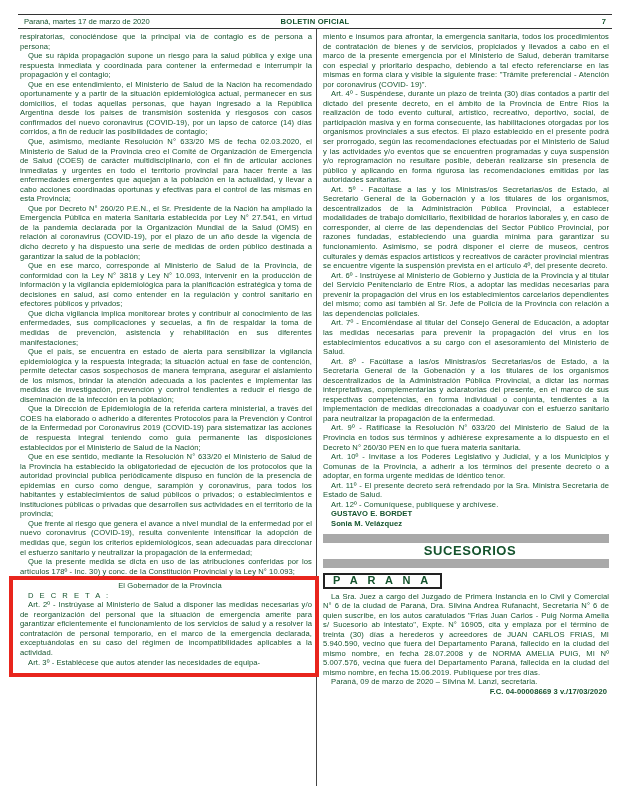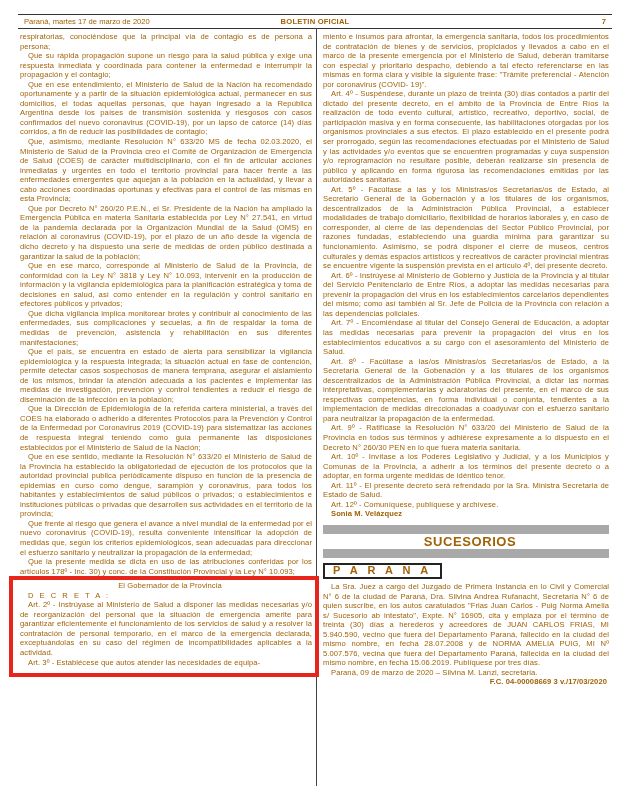--- a/index.html
+++ b/index.html
@@ -1,17 +1,17 @@
 <!DOCTYPE html>
 <html><head>
 <meta charset="utf-8">
 <style>
   html,body{margin:0;padding:0;background:#ffffff;}
   #page{position:relative;width:630px;height:786px;background:#ffffff;overflow:hidden;
-        font-family:"Liberation Sans",sans-serif;color:#a16207;}
+        font-family:"Liberation Sans",sans-serif;color:#14532d;}
   
   .hdr{position:absolute;left:18px;right:18px;top:14px;height:13px;
        border-top:1px solid #333;border-bottom:1px solid #333;
        display:flex;align-items:center;font-size:7.6px;}
   .hdr .date{flex:1;text-align:left;padding-left:6px;}
   .hdr .title{flex:1;text-align:center;font-weight:bold;letter-spacing:.2px;}
   .hdr .page{flex:1;text-align:right;padding-right:6px;font-weight:bold;}
   
   .divider{position:absolute;left:316px;top:28px;bottom:0;width:1px;background:#444;}
   
@@ -77,20 +77,21 @@
     <p class="noindent">miento e insumos para afrontar, la emergencia sanitaria, todos los procedimientos de contratación de bienes y de servicios, propiciados y llevados a cabo en el marco de la presente emergencia por el Ministerio de Salud, deberán tramitarse con especial y prioritario despacho, debiendo a tal efecto referenciarse en las mismas en forma clara y visible la siguiente frase: "Trámite preferencial - Atención por coronavirus (COVID- 19)".</p>
     <p>Art. 4º - Suspéndese, durante un plazo de treinta (30) días contados a partir del dictado del presente decreto, en el ámbito de la Provincia de Entre Ríos la realización de todo evento cultural, artístico, recreativo, deportivo, social, de participación masiva y en forma consecuente, las habilitaciones otorgadas por los organismos provinciales a sus efectos. El plazo establecido en el presente podrá ser prorrogado, según las recomendaciones efectuadas por el Ministerio de Salud y las actividades y/o eventos que se encuentren programadas y cuya suspensión y/o reprogramación no resultare posible, deberán realizarse sin presencia de público y aplicando en forma rigurosa las recomendaciones emitidas por las autoridades sanitarias.</p>
     <p>Art. 5º - Facúltase a las y los Ministras/os Secretarias/os de Estado, al Secretario General de la Gobernación y a los titulares de los organismos, descentralizados de la Administración Pública Provincial, a establecer modalidades de trabajo domiciliario, flexibilidad de horarios laborales y, en caso de corresponder, al cierre de las dependencias del Sector Público Provincial, por razones fundadas, estableciendo una guardia mínima para garantizar su funcionamiento. Asimismo, se podrá disponer el cierre de museos, centros culturales y demás espacios artísticos y recreativos de carácter provincial mientras se encuentre vigente la suspensión prevista en el artículo 4º, del presente decreto.</p>
     <p>Art. 6º - Instrúyese al Ministerio de Gobierno y Justicia de la Provincia y al titular del Servicio Penitenciario de Entre Ríos, a adoptar las medidas necesarias para prevenir la propagación del virus en los establecimientos carcelarios dependientes del mismo; como así también al Sr. Jefe de Policía de la Provincia con relación a las dependencias policiales.</p>
     <p>Art. 7º - Encomiéndase al titular del Consejo General de Educación, a adoptar las medidas necesarias para prevenir la propagación del virus en los establecimientos educativos a su cargo con el asesoramiento del Ministerio de Salud.</p>
     <p>Art. 8º - Facúltase a las/os Ministras/os Secretarias/os de Estado, a la Secretaría General de la Gobenación y a los titulares de los organismos descentralizados de la Administración Pública Provincial, a dictar las normas interpretativas, complementarias y aclaratorias del presente, en el marco de sus respectivas competencias, en forma individual o conjunta, tendientes a la implementación de medidas direccionadas a coadyuvar con el esfuerzo sanitario para neutralizar la propagación de la enfermedad.</p>
     <p>Art. 9º - Ratifícase la Resolución N° 633/20 del Ministerio de Salud de la Provincia en todos sus términos y adhiérese expresamente a lo dispuesto en el Decreto N° 260/30 PEN en lo que fuera materia sanitaria.</p>
     <p>Art. 10º - Invítase a los Poderes Legislativo y Judicial, y a los Municipios y Comunas de la Provincia, a adherir a los términos del presente decreto o a adoptar, en forma urgente medidas de idéntico tenor.</p>
     <p>Art. 11º - El presente decreto será refrendado por la Sra. Ministra Secretaria de Estado de Salud.</p>
     <p>Art. 12º - Comuníquese, publíquese y archívese.</p>
+    <p class="sig">GUSTAVO E. BORDET</p>
     <p class="sig">Sonia M. Velázquez</p>
 
     <div class="gap"></div>
     <div class="graybar"></div>
     <p class="sectitle">SUCESORIOS</p>
     <div class="graybar"></div>
 
     <div class="locbox">P A R A N A</div>
 
     <p>La Sra. Juez a cargo del Juzgado de Primera Instancia en lo Civil y Comercial N° 6 de la ciudad de Paraná, Dra. Silvina Andrea Rufanacht, Secretaría N° 6 de quien suscribe, en los autos caratulados "Frias Juan Carlos - Puig Norma Amelia s/ Sucesorio ab intestato", Expte. N° 16905, cita y emplaza por el término de treinta (30) días a herederos y acreedores de JUAN CARLOS FRIAS, MI 5.940.590, vecino que fuera del Departamento Paraná, fallecido en la ciudad del mismo nombre, en fecha 28.07.2008 y de NORMA AMELIA PUIG, MI Nº 5.007.576, vecina que fuera del Departamento Paraná, fallecida en la ciudad del mismo nombre, en fecha 15.06.2019. Publíquese por tres días.</p>

